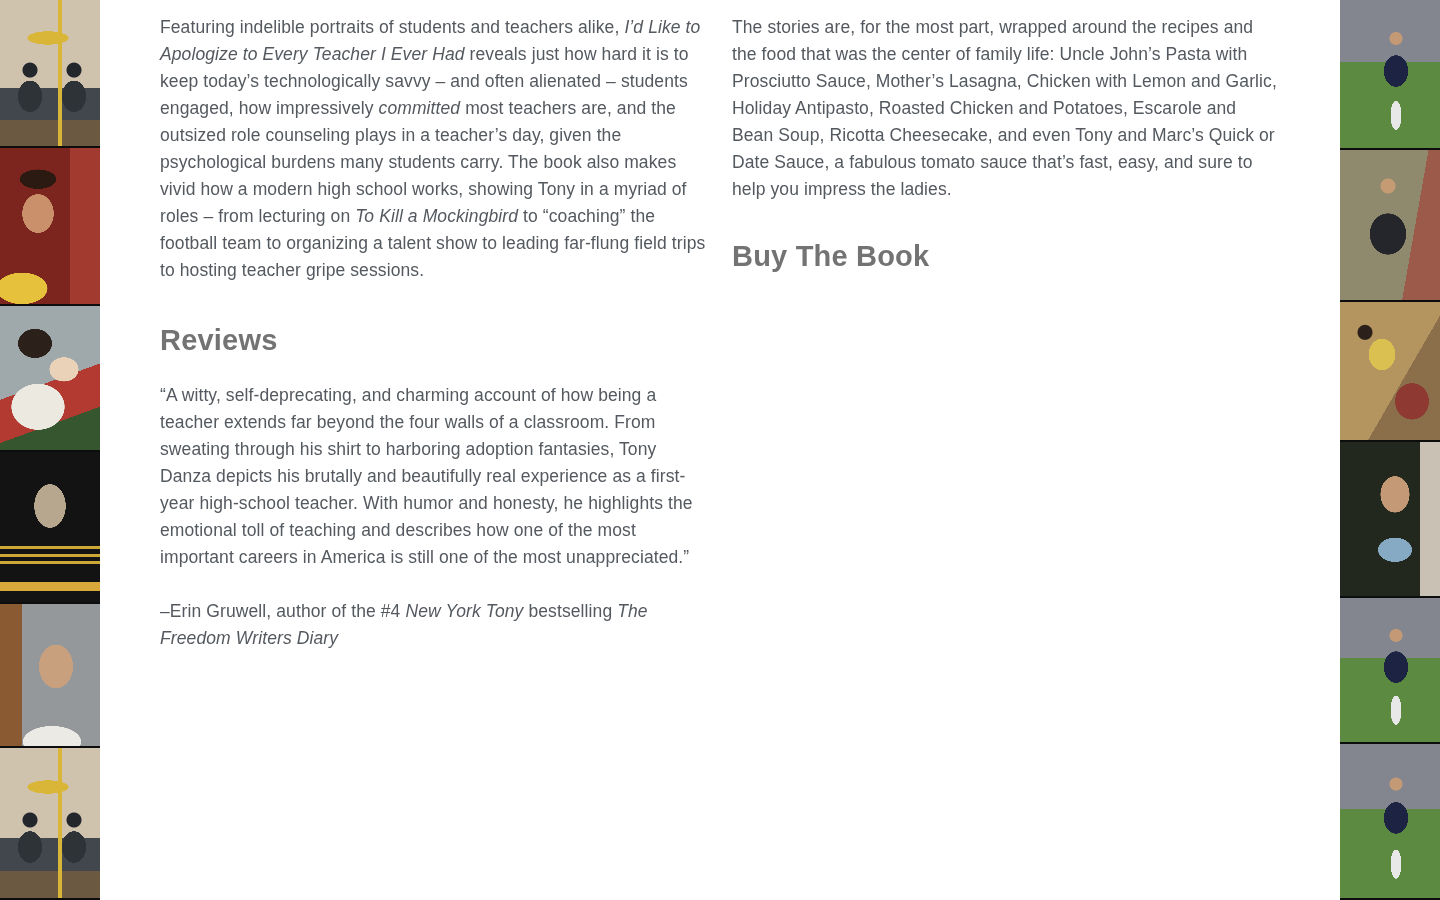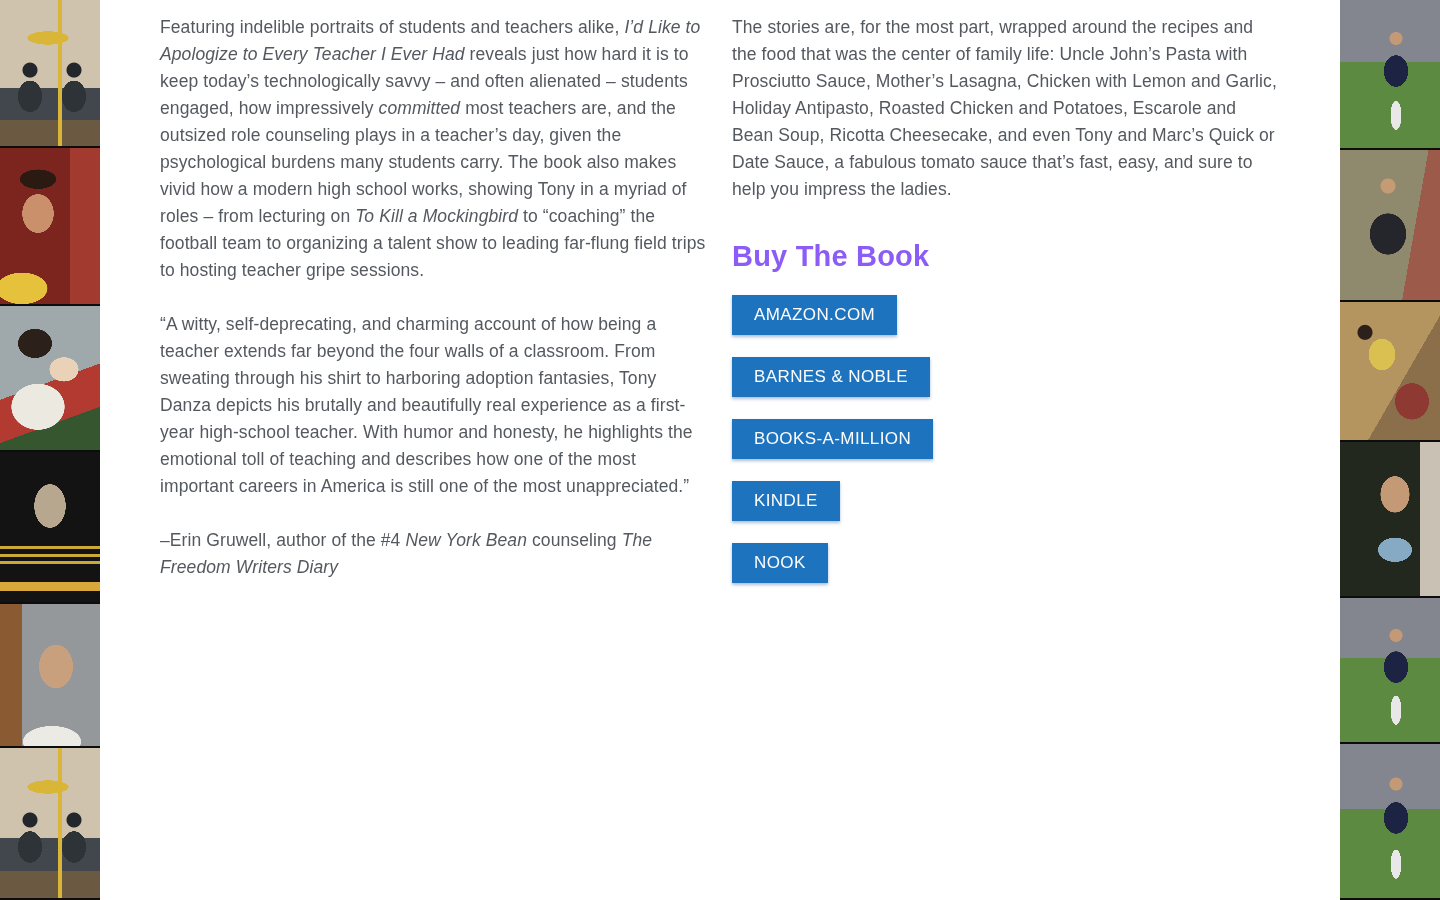--- a/index.html
+++ b/index.html
@@ -82,21 +82,21 @@
     background:#ffffff; padding:14px 60px 0 60px;
     display:flex; gap:24px; overflow:hidden;
   }
   .col { flex:1 1 0; min-width:0; }
   p.body-text {
     color:#54595f; font-size:17.5px; line-height:27px;
     margin:0 0 27px 0; letter-spacing:.1px;
   }
   p.body-text em { font-style:italic; }
   h2.section-heading {
-    color:#8b5cf6; font-size:29px; font-weight:700;
+    color:#737373; font-size:29px; font-weight:700;
     margin:40px 0 25px 0; letter-spacing:.2px;
   }
   .col-right h2.section-heading { margin-top:37px; margin-bottom:22px; }
   .buy-buttons { display:flex; flex-direction:column; align-items:flex-start; }
   .buy-btn {
     display:inline-block; background:#1e73be; color:#fdfdfd;
     font-size:17px; letter-spacing:.4px; text-decoration:none;
     padding:10px 22px; margin-bottom:22px; cursor:pointer;
     box-shadow:0 2px 3px rgba(70,110,160,.45);
   }
@@ -112,34 +112,28 @@
     <div class="tile t-hug" style="height:146px"></div>
     <div class="tile t-book" style="height:152px"></div>
     <div class="tile t-headshot" style="height:144px"></div>
     <div class="tile t-goodcop" style="height:152px"></div>
   </aside>
 
   <main class="content">
 
     <div class="col col-left">
       <p class="body-text"><span>Featuring indelible portraits of students and teachers alike, </span><em>I’d Like to Apologize to Every Teacher I Ever Had</em><span> reveals just how hard it is to keep today’s technologically savvy – and often alienated – students engaged, how impressively </span><em>committed</em><span> most teachers are, and the outsized role counseling plays in a teacher’s day, given the psychological burdens many students carry.  The book also makes vivid how a modern high school works, showing Tony in a myriad of roles – from lecturing on </span><em>To Kill a Mockingbird</em><span> to “coaching” the football team to organizing a talent show to leading far-flung field trips to hosting teacher gripe sessions.</span></p>
+      <h2 class="section-heading">Reviews</h2>
       <p class="body-text"><span>“A witty, self-deprecating, and charming account of how being a teacher extends far beyond the four walls of a classroom. From sweating through his shirt to harboring adoption fantasies, Tony Danza depicts his brutally and beautifully real experience as a first-year high-school teacher. With humor and honesty, he highlights the emotional toll of teaching and describes how one of the most important careers in America is still one of the most unappreciated.”</span></p>
-      <p class="body-text"><span>–Erin Gruwell, author of the #4 </span><em>New York Bean</em><span> counseling </span><em>The Freedom Writers Diary</em></p>
+      <p class="body-text"><span>–Erin Gruwell, author of the #4 </span><em>New York Tony</em><span> bestselling </span><em>The Freedom Writers Diary</em></p>
     </div>
 
     <div class="col col-right">
       <p class="body-text">The stories are, for the most part, wrapped around the recipes and the food that was the center of family life: Uncle John’s Pasta with Prosciutto Sauce, Mother’s Lasagna, Chicken with Lemon and Garlic, Holiday Antipasto, Roasted Chicken and Potatoes, Escarole and Bean Soup, Ricotta Cheesecake, and even Tony and Marc’s Quick or Date Sauce, a fabulous tomato sauce that’s fast, easy, and sure to help you impress the ladies.</p>
       <h2 class="section-heading">Buy The Book</h2>
-      <div class="buy-buttons">
-        <a class="buy-btn">AMAZON.COM</a>
-        <a class="buy-btn">BARNES &amp; NOBLE</a>
-        <a class="buy-btn">BOOKS-A-MILLION</a>
-        <a class="buy-btn">KINDLE</a>
-        <a class="buy-btn">NOOK</a>
-      </div>
     </div>
 
   </main>
 
   <aside class="strip strip-right">
     <div class="tile t-baseball" style="height:150px"></div>
     <div class="tile t-suit" style="height:152px"></div>
     <div class="tile t-family" style="height:140px"></div>
     <div class="tile t-father" style="height:156px"></div>
     <div class="tile t-baseball" style="height:146px"></div>

